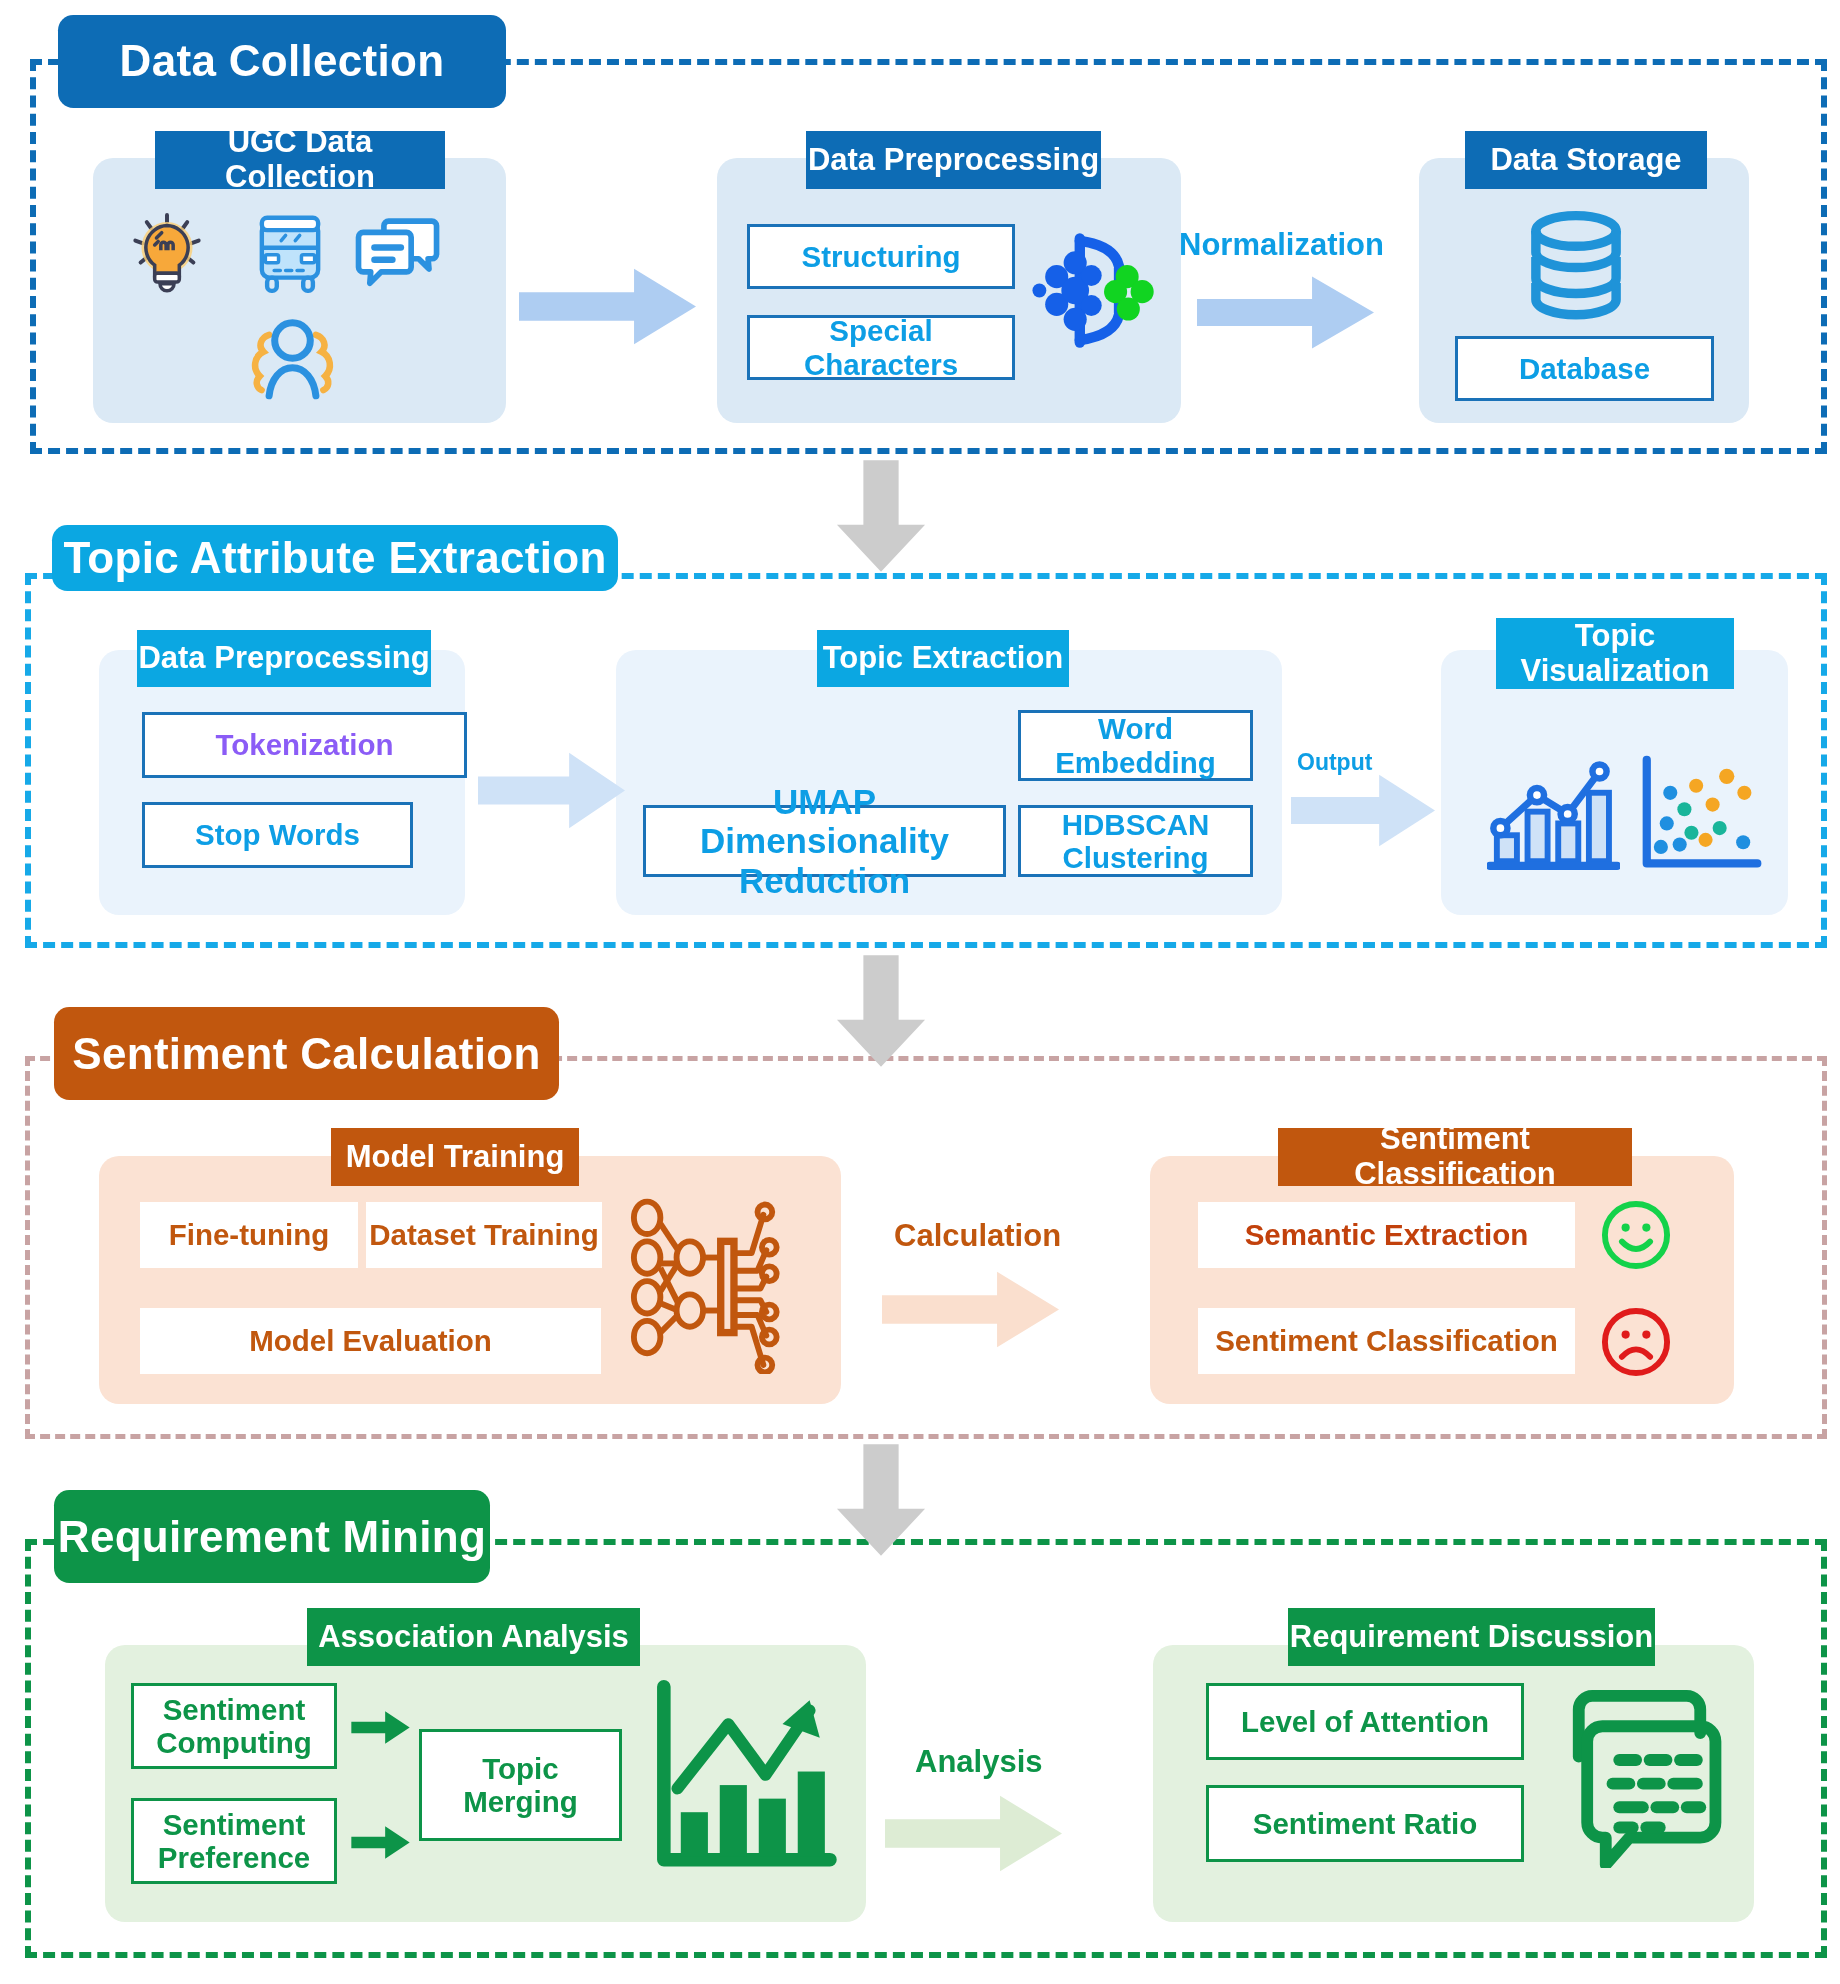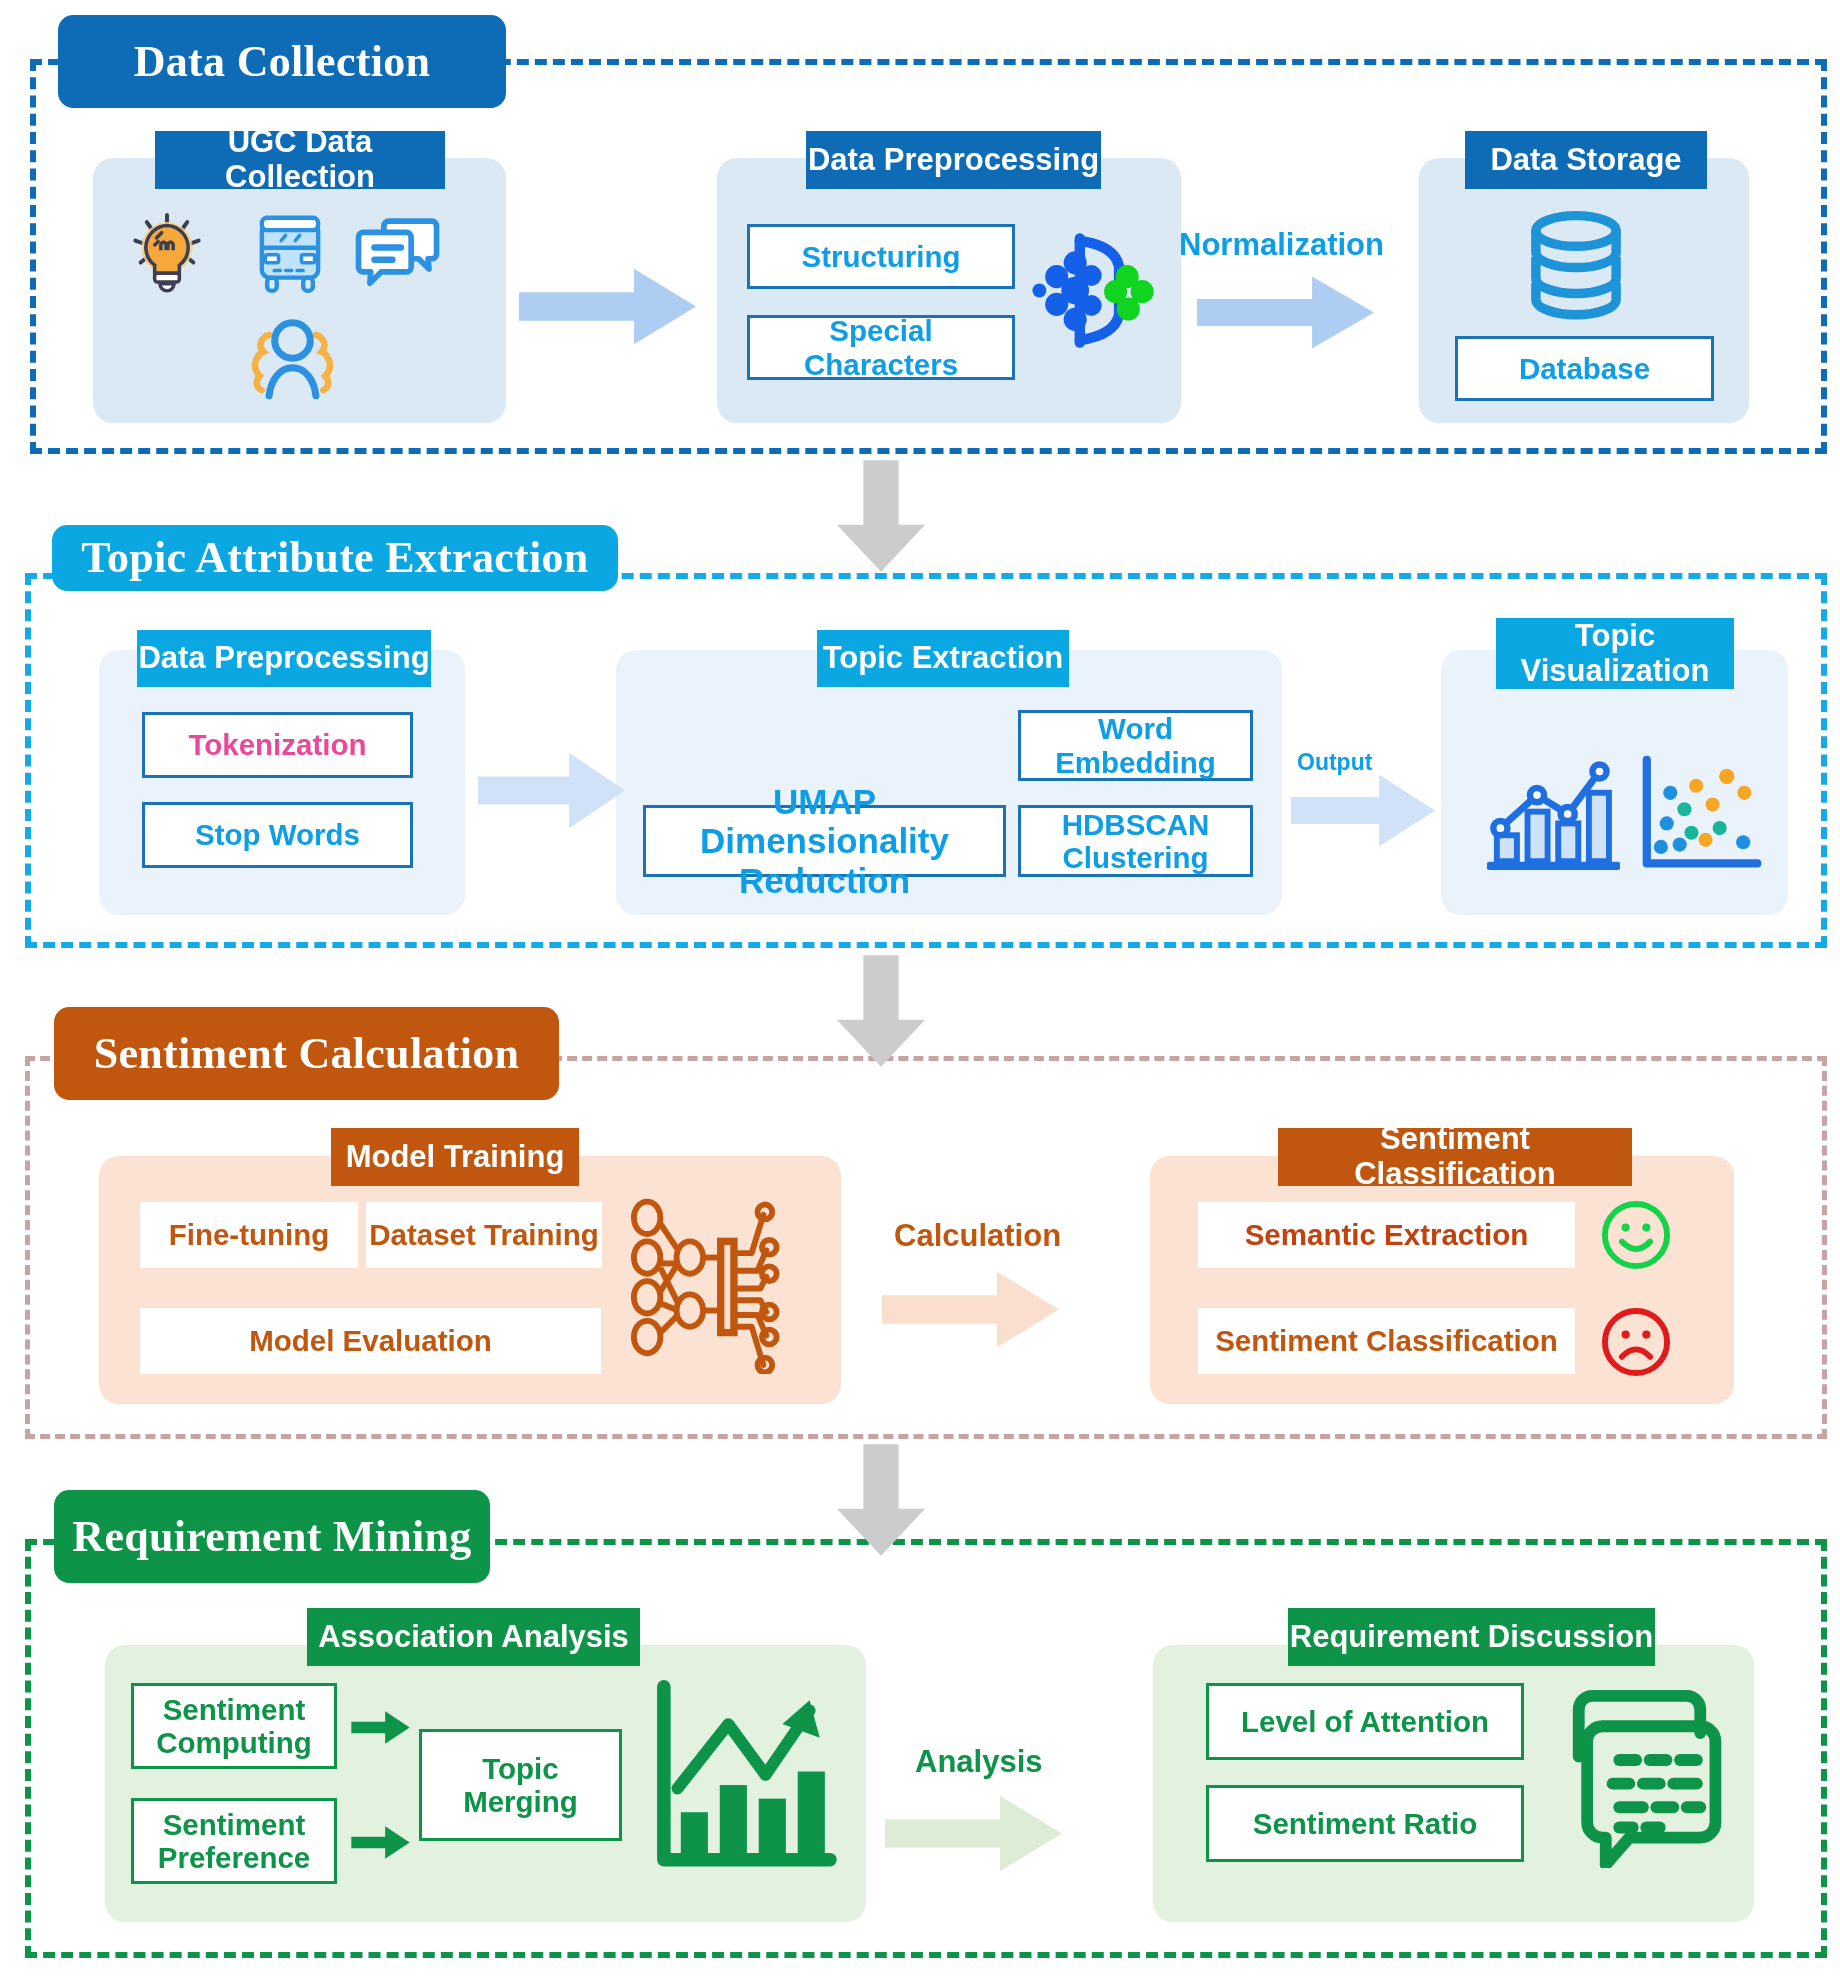--- a/index.html
+++ b/index.html
@@ -4,21 +4,21 @@
 <style>
   html,body{margin:0;padding:0;background:#fff;}
   body{font-family:"Liberation Sans", sans-serif;}
   #page{position:relative;width:1840px;height:1985px;background:#ffffff;overflow:hidden;}
 
   
   .section{position:absolute;box-sizing:border-box;}
   .frame{position:absolute;box-sizing:border-box;border-style:dashed;background:transparent;}
 
   .badge{position:absolute;box-sizing:border-box;display:flex;align-items:center;justify-content:center;
-         color:#fff;font-weight:bold;border-radius:15.3px;letter-spacing:0.3px;z-index:5;font-family:Liberation Serif, serif;}
+         color:#fff;font-weight:bold;border-radius:15.3px;letter-spacing:0.3px;z-index:5;}
 
   
   .panel{position:absolute;box-sizing:border-box;border-radius:20px;}
 
   
   .chip{position:absolute;box-sizing:border-box;display:flex;align-items:center;justify-content:center;
         color:#fff;font-weight:bold;text-align:center;line-height:1.12;z-index:6;}
 
   
   .item{position:absolute;box-sizing:border-box;display:flex;align-items:center;justify-content:center;
@@ -177,21 +177,21 @@
 
   <div class="section" style="left:0;top:507px;width:1840px;height:448px;">
 
     <div class="frame" style="left:25px;top:66px;width:1802px;height:375px;border-width:6.5px;border-color:#16a9e8;"></div>
 
     <div class="badge c-blue-mid" style="left:52px;top:17.7px;width:566px;height:66px;font-size:44px;">Topic Attribute Extraction</div>
 
     <div class="panel" style="left:99px;top:143px;width:366px;height:265px;background:#eaf3fc;"></div>
     <div class="chip c-blue-mid" style="left:137px;top:123px;width:294px;height:57px;font-size:31px;">Data Preprocessing</div>
 
-    <div class="item" style="left:142px;top:205px;width:271px;height:66px;border:3.5px solid #1a72b8;color:#ec4899;font-size:29.5px;">Tokenization</div>
+    <div class="item" style="left:142px;top:205px;width:325px;height:66px;border:3.5px solid #1a72b8;color:#8b5cf6;font-size:29.5px;">Tokenization</div>
     <div class="item" style="left:142px;top:295px;width:271px;height:66px;border:3.5px solid #1a72b8;color:#0d9ee5;font-size:29.5px;">Stop  Words</div>
 
     <div class="arrow" style="left:478px;top:242px;width:147px;height:83px;">
       <svg viewBox="0 0 250 140" width="147" height="83">
           <polygon points="0,46 155,46 155,6 250,70 155,134 155,94 0,94" fill="#cfe2f7"></polygon>
         </svg>
     </div>
 
     <div class="panel" style="left:616px;top:143px;width:666px;height:265px;background:#eaf3fc;"></div>
     <div class="chip c-blue-mid" style="left:817px;top:123px;width:252px;height:57px;font-size:31px;text-align:center;">Topic Extraction</div>

